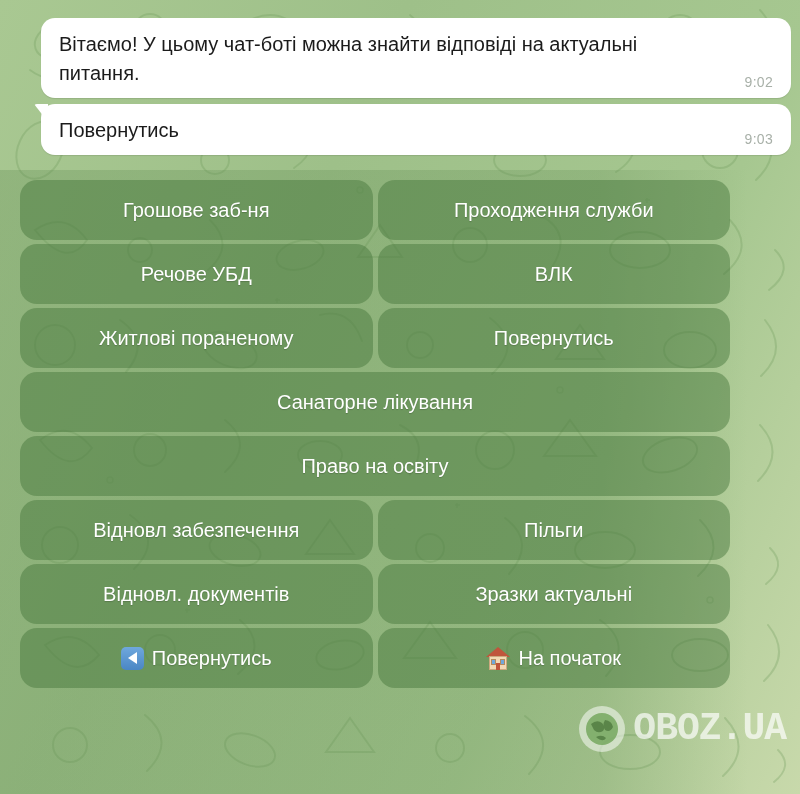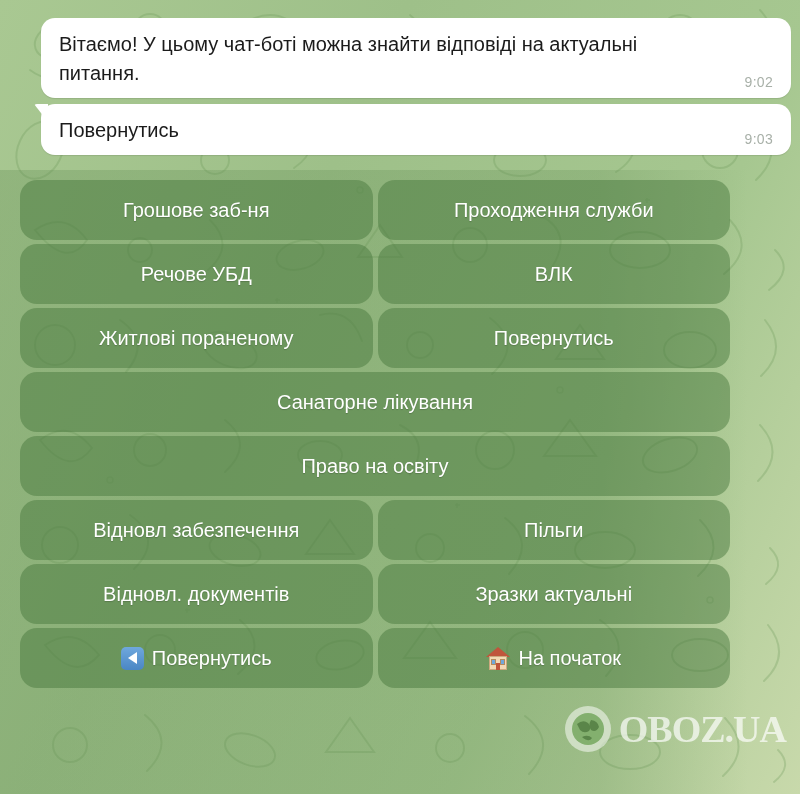--- a/index.html
+++ b/index.html
@@ -199,21 +199,21 @@
   .wm-globe {
     width: 46px;
     height: 46px;
     border-radius: 50%;
     background: rgba(255,255,255,.60);
     position: relative;
     overflow: hidden;
   }
   .wm-globe svg { position: absolute; inset: 0; }
   .wm-text {
-    font-family: Liberation Serif, serif;
+    font-family: Liberation Mono, monospace;
     font-weight: 700;
     font-size: 38px;
     letter-spacing: -1px;
     color: rgba(255,255,255,.80);
     line-height: 1;
   }
 </style>
 </head>
 <body>
 

